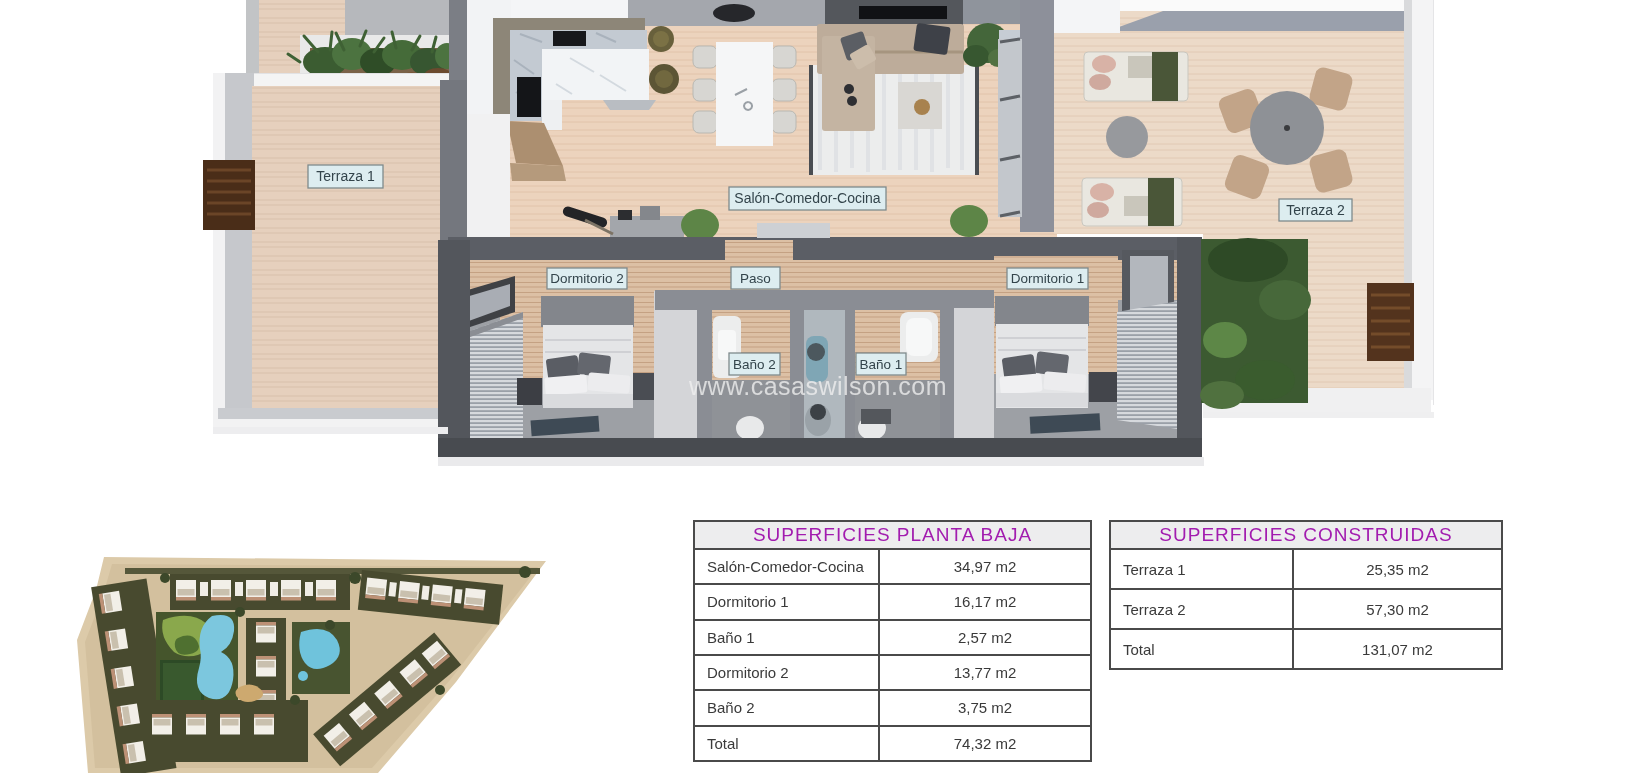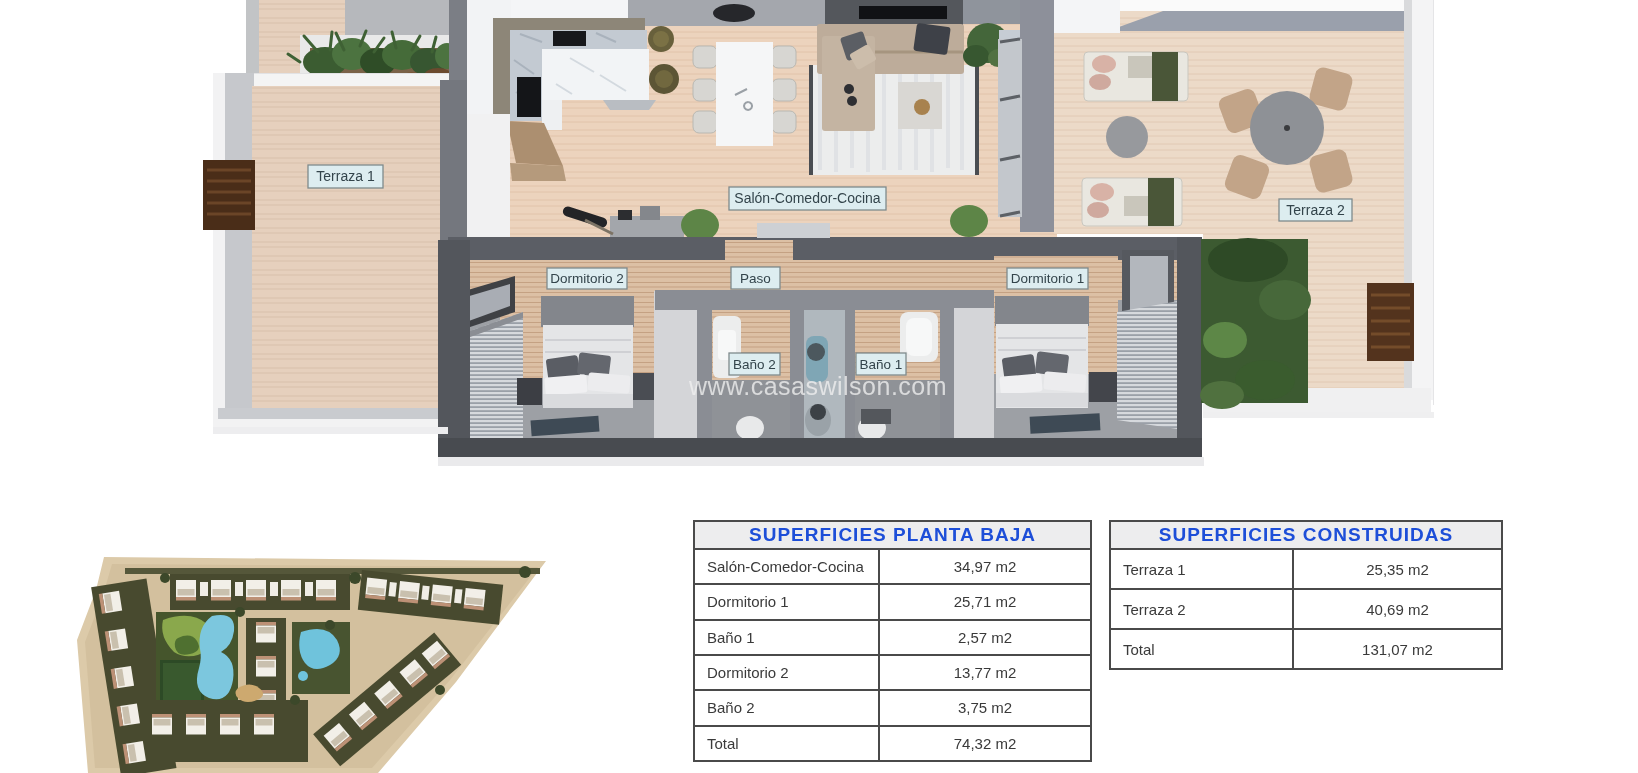--- a/index.html
+++ b/index.html
@@ -1,21 +1,21 @@
 <!DOCTYPE html>
 <html><head>
 <meta charset="utf-8">
 <style>
   html,body{margin:0;padding:0;background:#fff;}
   #page{position:relative;width:1598px;height:773px;background:#fff;overflow:hidden;
         font-family:"Liberation Sans", sans-serif;}
   svg{display:block;}
   .tbl{position:absolute;border:2px solid #4a4a4a;background:#fff;border-collapse:collapse;table-layout:fixed;}
-  .tbl th{background:#ededee;border:2px solid #4a4a4a;font-size:19px;font-weight:bold;
-          color:#1d4ed8;letter-spacing:1px;padding:0;}
+  .tbl th{background:#ededee;border:2px solid #4a4a4a;font-size:19px;font-weight:normal;
+          color:#a21caf;letter-spacing:1px;padding:0;}
   .tbl td{border:2px solid #4a4a4a;font-size:15px;color:#3a3a3a;padding:0 0 0 12px;}
   .tbl td.v{text-align:center;padding:0;}
 </style>
 </head>
 <body>
 <div id="page">
 
 <svg id="plan" width="1638" height="773" viewBox="0 0 1638 773" xmlns="http://www.w3.org/2000/svg">
 <defs>
   <pattern id="wood1" width="40" height="14" patternUnits="userSpaceOnUse">
@@ -564,21 +564,21 @@
   <tbody>
         <tr>
           <th colspan="2" style="height:26px;">SUPERFICIES PLANTA BAJA</th>
         </tr>
   <tr>
           <td>Salón-Comedor-Cocina</td>
           <td class="v">34,97 m2</td>
         </tr>
   <tr>
           <td>Dormitorio 1</td>
-          <td class="v">25,71 m2</td>
+          <td class="v">16,17 m2</td>
         </tr>
   <tr>
           <td>Baño 1</td>
           <td class="v">2,57 m2</td>
         </tr>
   <tr>
           <td>Dormitorio 2</td>
           <td class="v">13,77 m2</td>
         </tr>
   <tr>
@@ -600,21 +600,21 @@
   <tbody>
         <tr>
           <th colspan="2" style="height:26px;">SUPERFICIES CONSTRUIDAS</th>
         </tr>
   <tr>
           <td>Terraza 1</td>
           <td class="v">25,35 m2</td>
         </tr>
   <tr>
           <td>Terraza 2</td>
-          <td class="v">40,69 m2</td>
+          <td class="v">57,30 m2</td>
         </tr>
   <tr>
           <td>Total</td>
           <td class="v">131,07 m2</td>
         </tr>
 </tbody>
     </table>
 
 </div>
 

